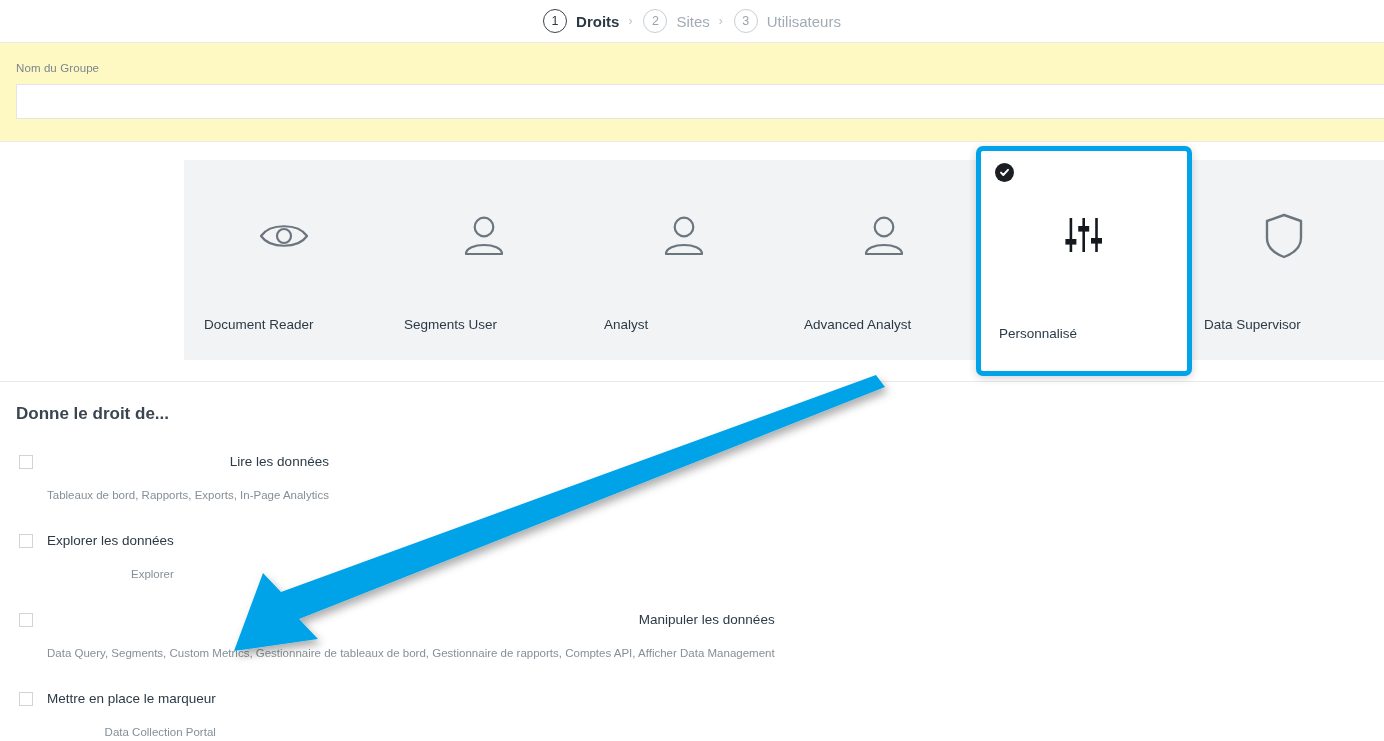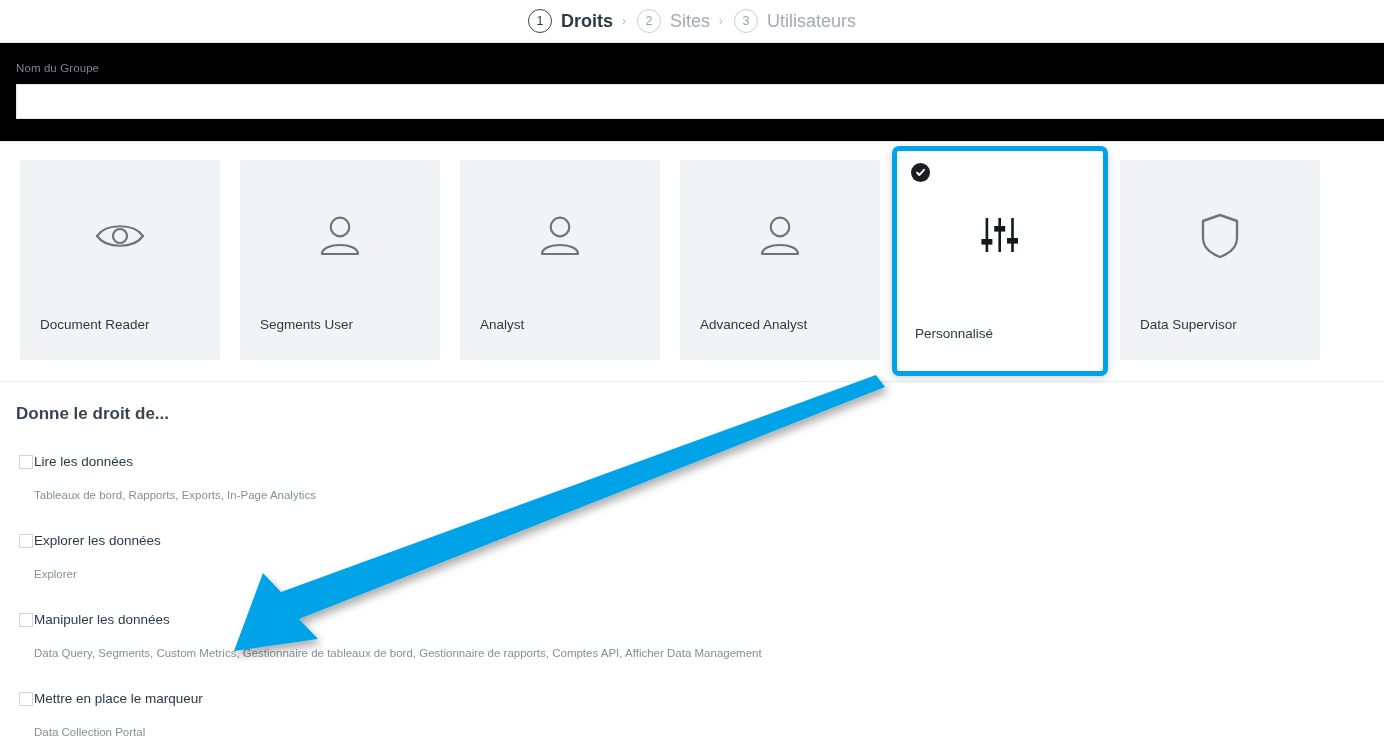--- a/index.html
+++ b/index.html
@@ -22,45 +22,45 @@
     background: #fff;
   }
   .step { display: flex; align-items: center; gap: 9px; }
   .step-num {
     width: 24px; height: 24px; border-radius: 50%;
     border: 1px solid #c9ced3;
     display: flex; align-items: center; justify-content: center;
     font-size: 12.5px; color: #9aa3ab; letter-spacing: 0;
   }
   .step.active .step-num { border-color: #3a444d; color: #2b3a46; }
-  .step-label { font-size: 18px; color: #a2abb3; }
+  .step-label { font-size: 15px; color: #a2abb3; }
   .step.active .step-label { color: #2b3a46; font-weight: bold; }
   .step-sep { font-size: 12px; color: #b9c0c6; margin: 0 11px 0 9px; }
 
   .divider { height: 1px; background: #e8eaec; width: 100%; }
 
   
-  .field-wrap { padding: 19px 0 0 16px; background:#000000; }
+  .field-wrap { padding: 19px 0 0 16px; background:#fef9c3; }
   .field-label { font-size: 11.5px; color: #7b858e; margin-bottom: 10px; letter-spacing: .1px;}
   .field-input {
     display: block;
     width: 1420px; height: 35px;
     border: 1px solid #e3e5e7;
     background: #fff;
     font-size: 14px; color: #2b3a46;
     padding: 0 10px;
     outline: none;
     font-family: "Liberation Sans", "DejaVu Sans", sans-serif;
   }
   .field-spacer { height: 22px; }
 
   
   .cards-area { padding: 18px 0 0 0; position: relative; }
   .cards {
-    display: flex; gap: 20px; padding-left: 20px;
+    display: flex; padding-left: 20px; justify-content: flex-end;
   }
   .card {
     position: relative;
     width: 200px; height: 200px;
     background: #f2f3f5;
     border: 2px solid transparent;
     display: flex; flex-direction: column;
     justify-content: space-between;
     cursor: pointer;
     flex: 0 0 auto;
@@ -89,27 +89,28 @@
     background: #1b1f24;
     display: flex; align-items: center; justify-content: center;
   }
   .check-badge svg { display:block; }
 
   
   .rights { padding: 22px 0 0 16px; position: relative; }
   .rights-title { font-size: 17px; color: #3a4550; font-weight: bold; margin: 0 0 20px 0; }
   .right-row {
     display: flex; align-items: flex-start;
-    gap: 1px;
+    gap: 14px;
     padding: 5px 8px 5px 6px;
     margin-left: -6px;
     margin-bottom: 12px;
     border: 3px solid transparent;
     border-radius: 6px;
     width: 212px;
+    text-align: right;
   }
   .right-row.highlight {
     border-color: #00a3e8;
     background: #fff;
     box-shadow: 0 1px 4px rgba(0,0,0,.12);
   }
   .cbox {
     width: 14px; height: 14px; min-width: 14px;
     border: 1px solid #cfd4d8; background: #fff;
     margin-top: 3px;

